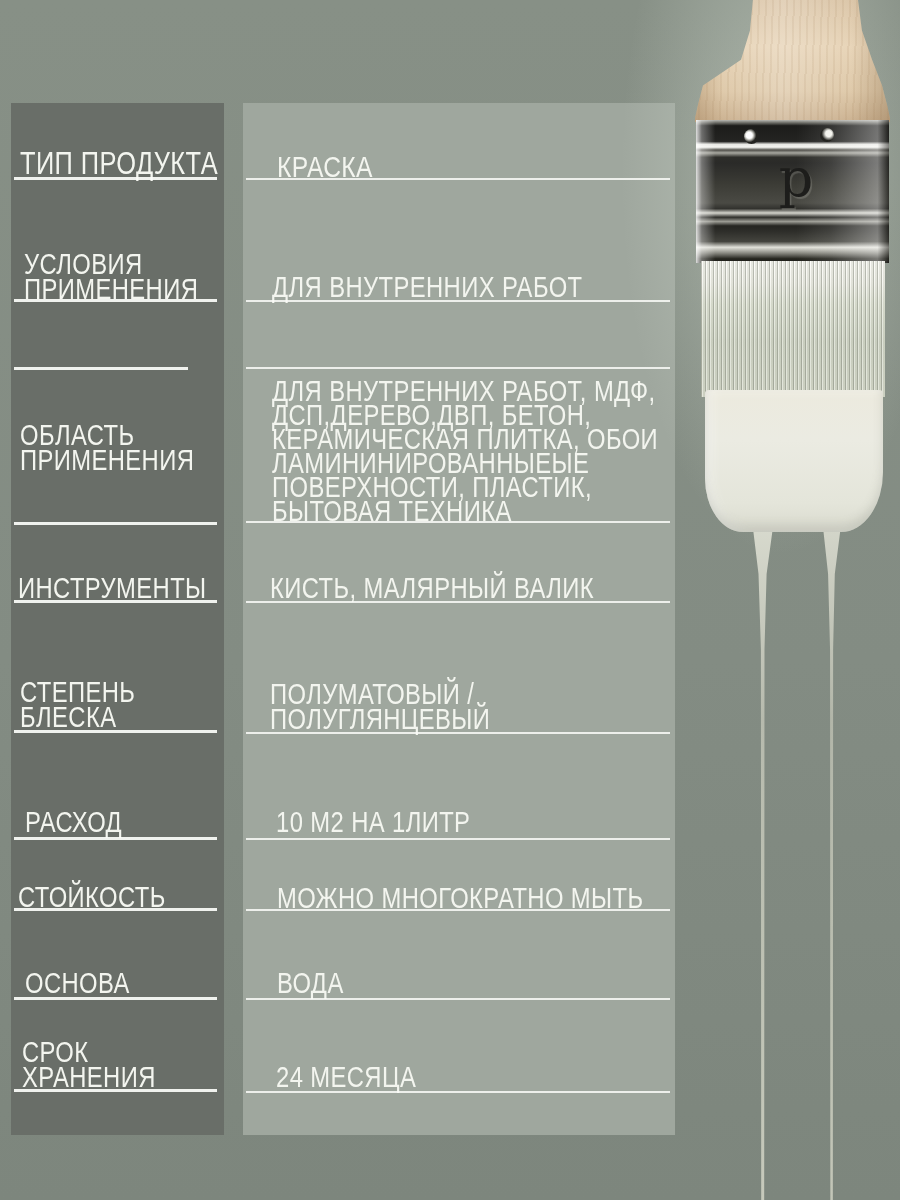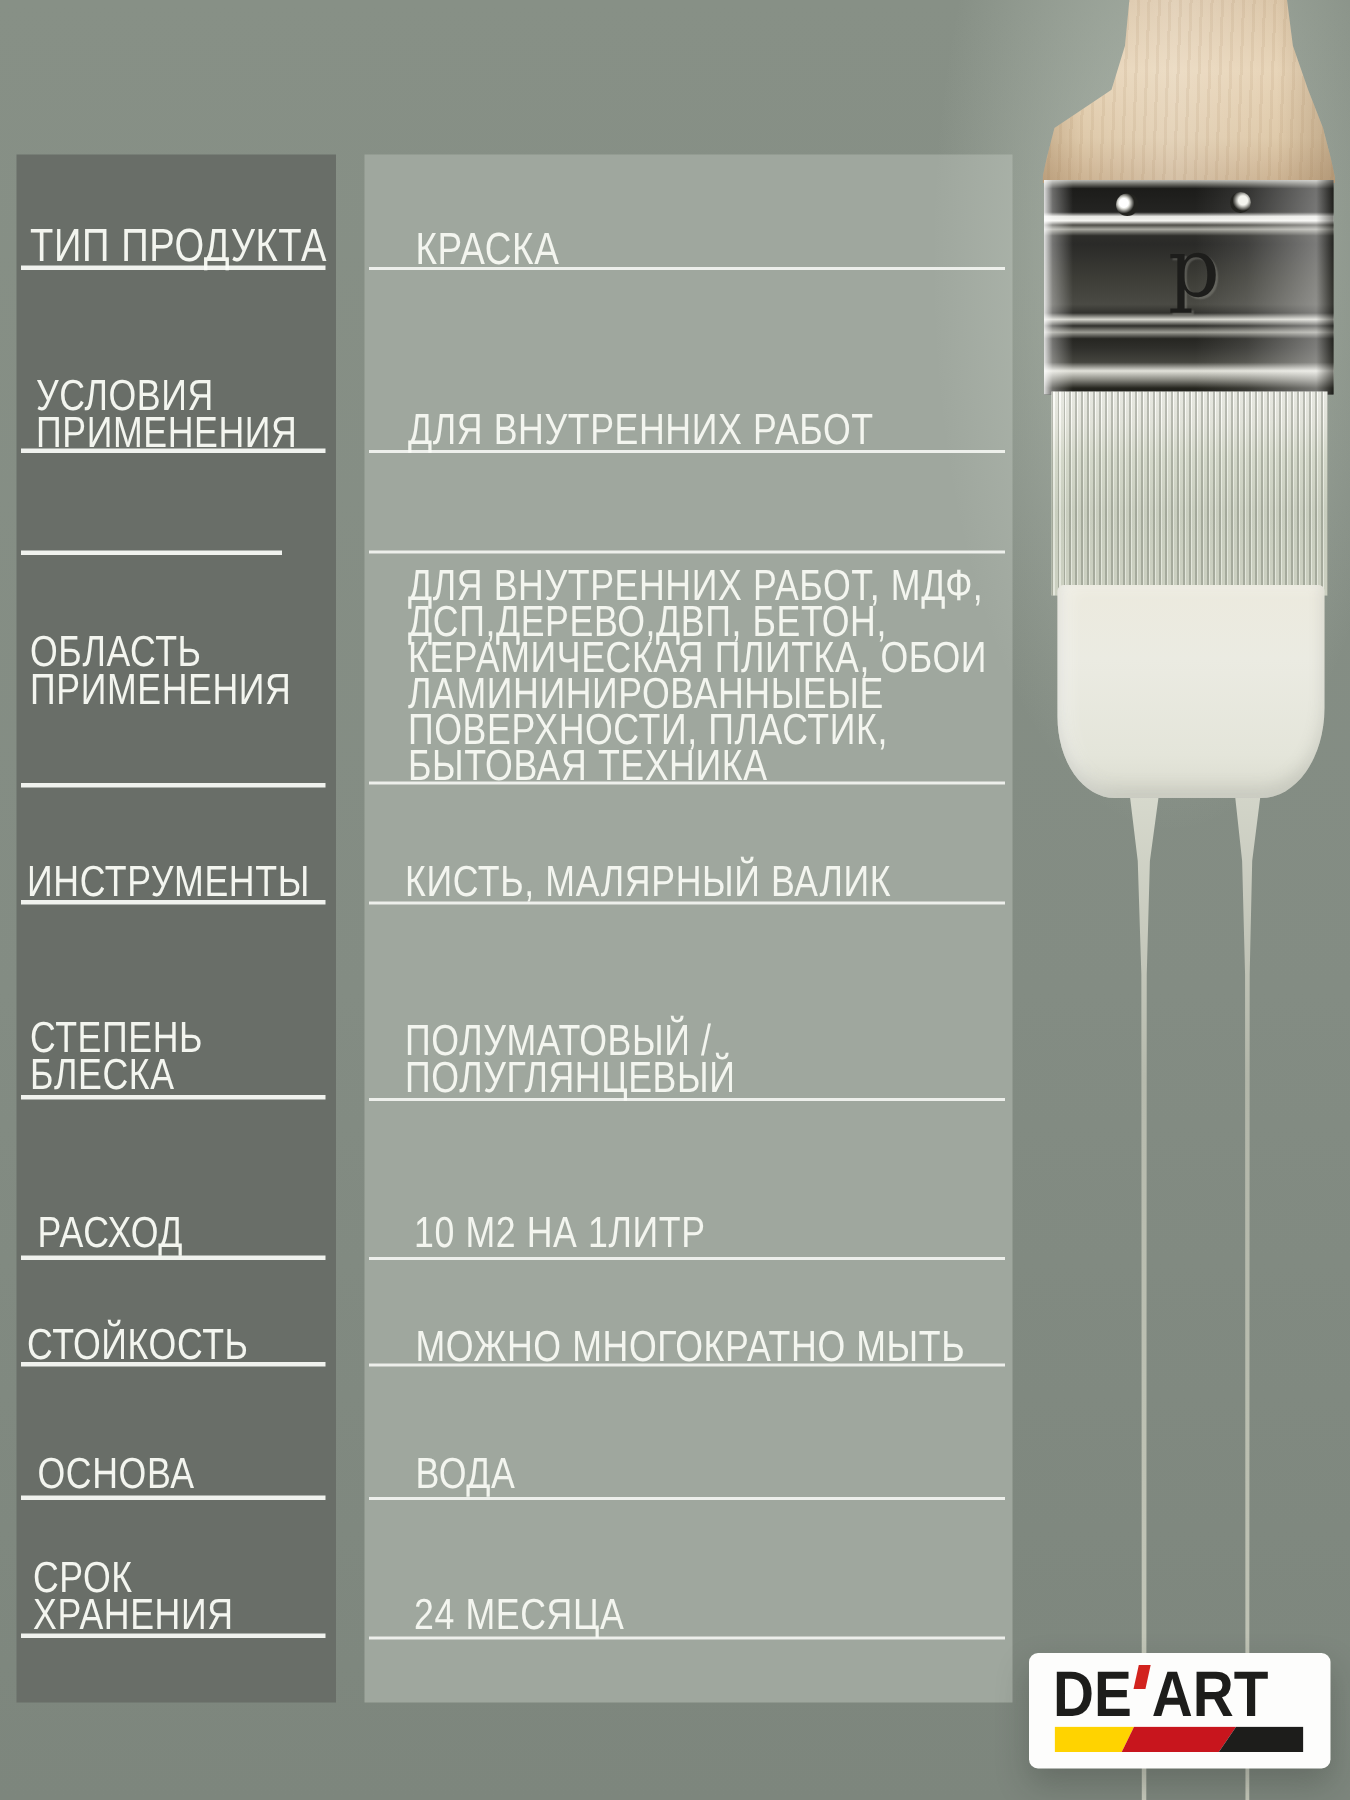--- a/index.html
+++ b/index.html
@@ -176,26 +176,14 @@
   <div class="t" style="left:277px;top:969px">ВОДА</div>
   <div class="ul" style="left:14px;top:997px;width:203px"></div>
   <div class="ul ulr" style="left:246px;top:998px;width:424px"></div>
 
   <div class="t" style="left:22px;top:1038px">СРОК</div>
   <div class="t" style="left:22px;top:1063px">ХРАНЕНИЯ</div>
   <div class="t" style="left:276px;top:1063px">24 МЕСЯЦА</div>
   <div class="ul" style="left:14px;top:1089px;width:203px"></div>
   <div class="ul ulr" style="left:246px;top:1091px;width:424px"></div>
 
-  <div class="logo">
-    <div class="logo-word">
-      <span>DE</span>
-      <span class="apo"></span>
-      <span>ART</span>
-    </div>
-    <div class="stripe">
-      <div class="flag-y"></div>
-      <div class="flag-r"></div>
-      <div class="flag-k"></div>
-    </div>
-  </div>
 
 </div>
 
 </body></html>

